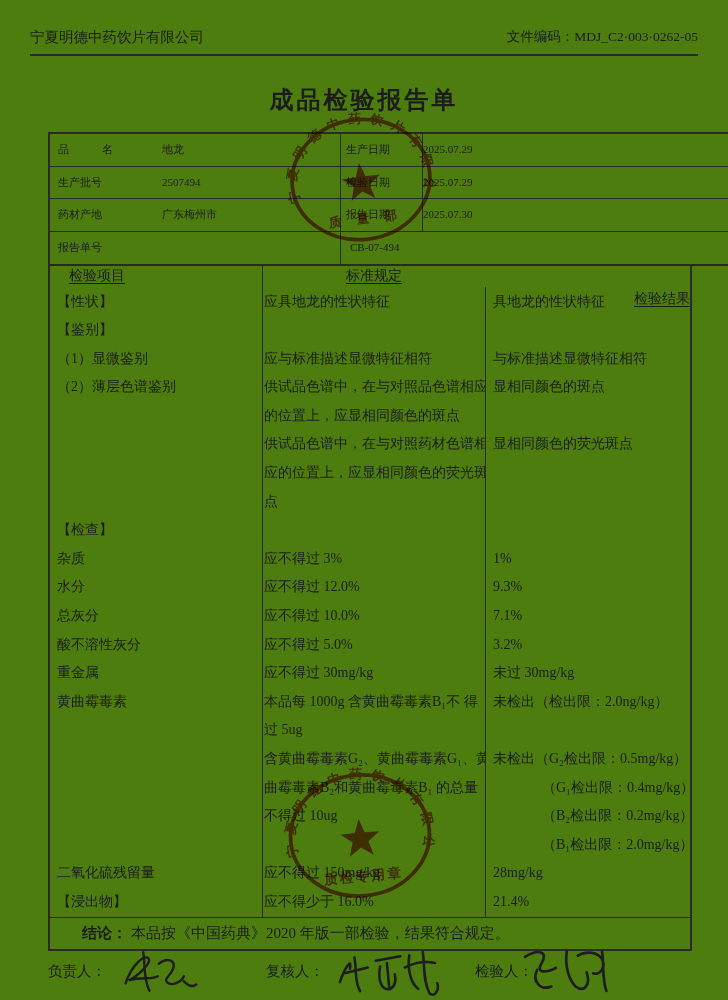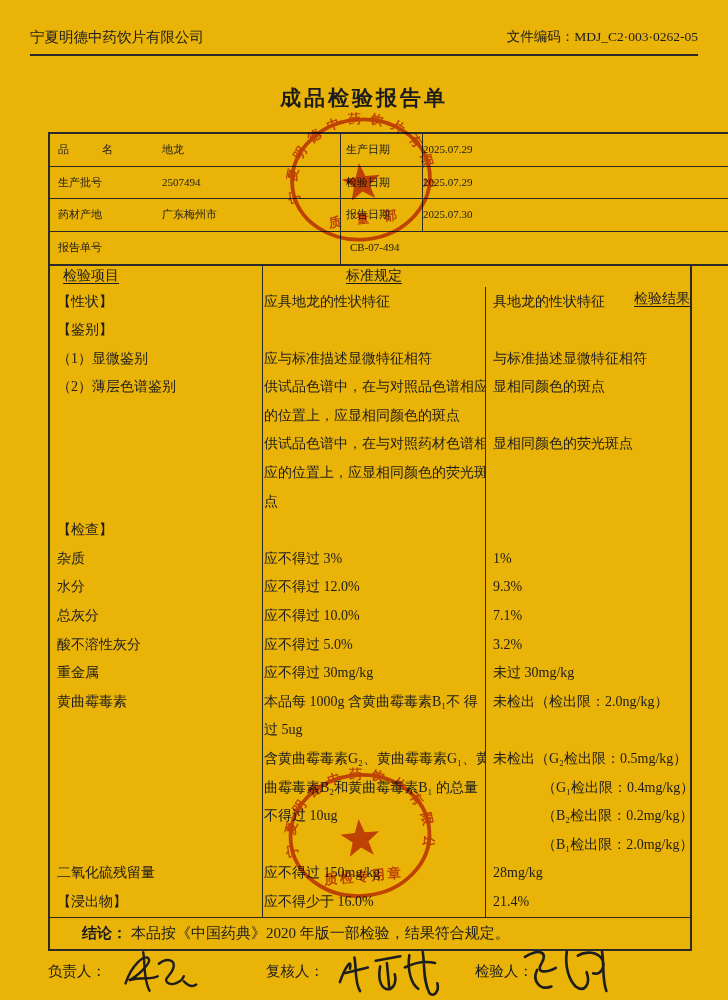--- a/index.html
+++ b/index.html
@@ -1,35 +1,35 @@
 <!DOCTYPE html>
 <html><head>
 <meta charset="utf-8">
 <style>
   html,body{margin:0;padding:0;}
   body{
     width:728px;height:1000px;background:#ffffff;
     font-family:"Liberation Serif","DejaVu Serif",serif;
     color:#1c1c1c;
   }
-  .page{position:relative;width:728px;height:1000px;background:#eab308;overflow:hidden;}
+  .page{position:relative;width:728px;height:1000px;background:#4d7c0f;overflow:hidden;}
 
   
   .tophead{
     position:absolute;left:30px;top:28px;width:668px;height:26px;
     border-bottom:2px solid #2a2a2a;
     display:flex;justify-content:space-between;align-items:flex-start;
     font-size:14.5px;
   }
   .doccode{font-size:13.5px;}
 
   
   .title{
     position:absolute;left:0;top:84px;width:728px;text-align:center;
-    font-size:21px;font-weight:bold;letter-spacing:3px;
+    font-size:24px;font-weight:bold;letter-spacing:3px;
   }
 
   
   .info-table{
     position:absolute;left:48px;top:132px;width:720px;
     border:2px solid #2a2a2a;box-sizing:border-box;font-size:11px;
     background:transparent;
   }
   .irow{display:flex;height:32.5px;line-height:31px;border-bottom:1.5px solid #2a2a2a;box-sizing:border-box;}
   .irow:last-child{border-bottom:none;}
@@ -38,21 +38,21 @@
   .ic2{width:82px;border-left:1.5px solid #2a2a2a;box-sizing:border-box;padding-left:5px;}
   .ic3{flex:1;border-left:1.5px solid #2a2a2a;box-sizing:border-box;}
   .icmerged{flex:1;border-left:1.5px solid #2a2a2a;box-sizing:border-box;padding-left:9px;}
 
   
   .main-table{
     position:absolute;left:48px;top:263.5px;width:644px;
     border:2px solid #2a2a2a;border-top:none;box-sizing:border-box;font-size:14px;
   }
   .mheader{display:flex;height:24px;line-height:23px;}
-  .mh1{width:212px;padding-left:13px;box-sizing:border-box;}
+  .mh1{width:212px;padding-left:19px;box-sizing:border-box;}
   .mh2{width:223px;text-align:center;border-left:1.5px solid #2a2a2a;box-sizing:border-box;}
   .mh3{flex:1;text-align:right;border-left:1.5px solid #2a2a2a;box-sizing:border-box;margin-top:23px;}
   .mheader span{text-decoration:underline;text-underline-offset:3px;}
   .bline{display:flex;height:28.6px;line-height:28.6px;justify-content:space-between;}
   .bc1{width:212px;padding-left:7px;box-sizing:border-box;white-space:nowrap;overflow:hidden;}
   .bc2{width:223px;border-left:1.5px solid #2a2a2a;padding-left:1px;box-sizing:border-box;white-space:nowrap;overflow:hidden;}
   .bc3{flex:1;border-left:1.5px solid #2a2a2a;padding-left:7px;box-sizing:border-box;white-space:nowrap;overflow:hidden;}
   .bc3.ri{padding-left:56px;}
 
   .concl{

